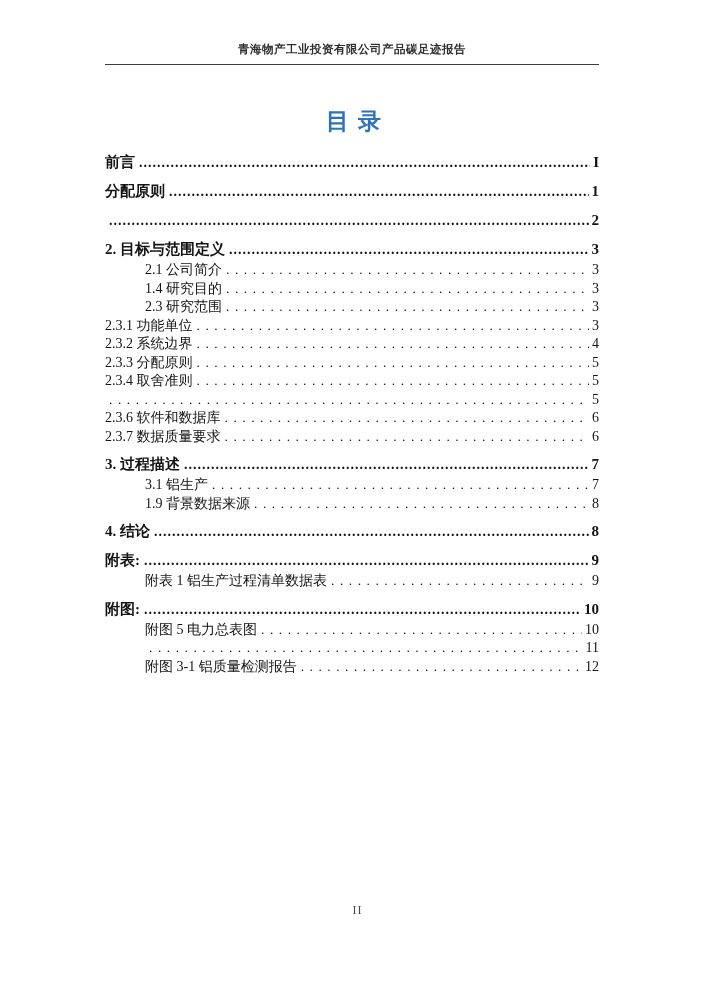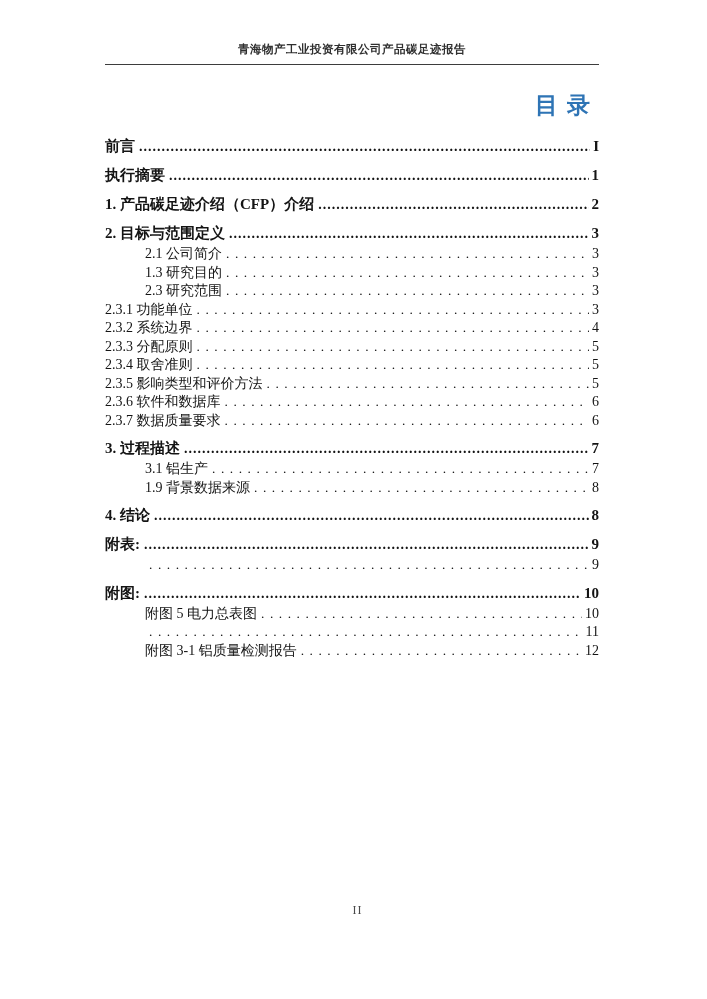--- a/index.html
+++ b/index.html
@@ -18,22 +18,22 @@
     border-bottom:1.5px solid #3d3d3d;
     text-align:center;
   }
   .header-title{
     font-size:11.5px;
     font-weight:bold;
     color:#2f2f2f;
     letter-spacing:0.5px;
   }
   .doc-title{
-    margin:24px 0 0 0;
-    text-align:right;
+    margin:40px 0 0 0;
+    text-align:center;
     font-size:23px;
     font-weight:bold;
     letter-spacing:9px;
     padding-left:12px;
     line-height:34px;
   }
   .toc{margin-top:13px;}
   .toc-row{
     display:flex;
     align-items:baseline;
@@ -80,41 +80,40 @@
 
     <h1 class="doc-title" style="color: rgb(46, 116, 181);">目录</h1>
 
     <div class="toc">
         <div class="toc-row l1">
           <span class="toc-label">前言</span>
           <span class="leader">................................................................................................................................................................................................................................................................................................................................................................................................................</span>
           <span class="toc-page">I</span>
         </div>
         <div class="toc-row l1">
-          <span class="toc-label">执行摘要</span>
+          <span class="toc-label">分配原则</span>
           <span class="leader">................................................................................................................................................................................................................................................................................................................................................................................................................</span>
           <span class="toc-page">1</span>
         </div>
         <div class="toc-row l1">
-          <span class="toc-label">1. 产品碳足迹介绍（CFP）介绍</span>
           <span class="leader">................................................................................................................................................................................................................................................................................................................................................................................................................</span>
           <span class="toc-page">2</span>
         </div>
         <div class="toc-row l1">
           <span class="toc-label">2. 目标与范围定义</span>
           <span class="leader">................................................................................................................................................................................................................................................................................................................................................................................................................</span>
           <span class="toc-page">3</span>
         </div>
         <div class="toc-row l2">
           <span class="toc-label">2.1 公司简介</span>
           <span class="leader">................................................................................................................................................................................................................................................................................................................................................................................................................</span>
           <span class="toc-page">3</span>
         </div>
         <div class="toc-row l2">
-          <span class="toc-label">1.3 研究目的</span>
+          <span class="toc-label">1.4 研究目的</span>
           <span class="leader">................................................................................................................................................................................................................................................................................................................................................................................................................</span>
           <span class="toc-page">3</span>
         </div>
         <div class="toc-row l2">
           <span class="toc-label">2.3 研究范围</span>
           <span class="leader">................................................................................................................................................................................................................................................................................................................................................................................................................</span>
           <span class="toc-page">3</span>
         </div>
         <div class="toc-row l3">
           <span class="toc-label">2.3.1 功能单位</span>
@@ -130,21 +129,20 @@
           <span class="toc-label">2.3.3 分配原则</span>
           <span class="leader">................................................................................................................................................................................................................................................................................................................................................................................................................</span>
           <span class="toc-page">5</span>
         </div>
         <div class="toc-row l3">
           <span class="toc-label">2.3.4 取舍准则</span>
           <span class="leader">................................................................................................................................................................................................................................................................................................................................................................................................................</span>
           <span class="toc-page">5</span>
         </div>
         <div class="toc-row l3">
-          <span class="toc-label">2.3.5 影响类型和评价方法</span>
           <span class="leader">................................................................................................................................................................................................................................................................................................................................................................................................................</span>
           <span class="toc-page">5</span>
         </div>
         <div class="toc-row l3">
           <span class="toc-label">2.3.6 软件和数据库</span>
           <span class="leader">................................................................................................................................................................................................................................................................................................................................................................................................................</span>
           <span class="toc-page">6</span>
         </div>
         <div class="toc-row l3">
           <span class="toc-label">2.3.7 数据质量要求</span>
@@ -170,20 +168,21 @@
           <span class="toc-label">4. 结论</span>
           <span class="leader">................................................................................................................................................................................................................................................................................................................................................................................................................</span>
           <span class="toc-page">8</span>
         </div>
         <div class="toc-row l1">
           <span class="toc-label">附表:</span>
           <span class="leader">................................................................................................................................................................................................................................................................................................................................................................................................................</span>
           <span class="toc-page">9</span>
         </div>
         <div class="toc-row l2">
+          <span class="toc-label">附表 1 铝生产过程清单数据表</span>
           <span class="leader">................................................................................................................................................................................................................................................................................................................................................................................................................</span>
           <span class="toc-page">9</span>
         </div>
         <div class="toc-row l1">
           <span class="toc-label">附图:</span>
           <span class="leader">................................................................................................................................................................................................................................................................................................................................................................................................................</span>
           <span class="toc-page">10</span>
         </div>
         <div class="toc-row l2">
           <span class="toc-label">附图 5 电力总表图</span>

